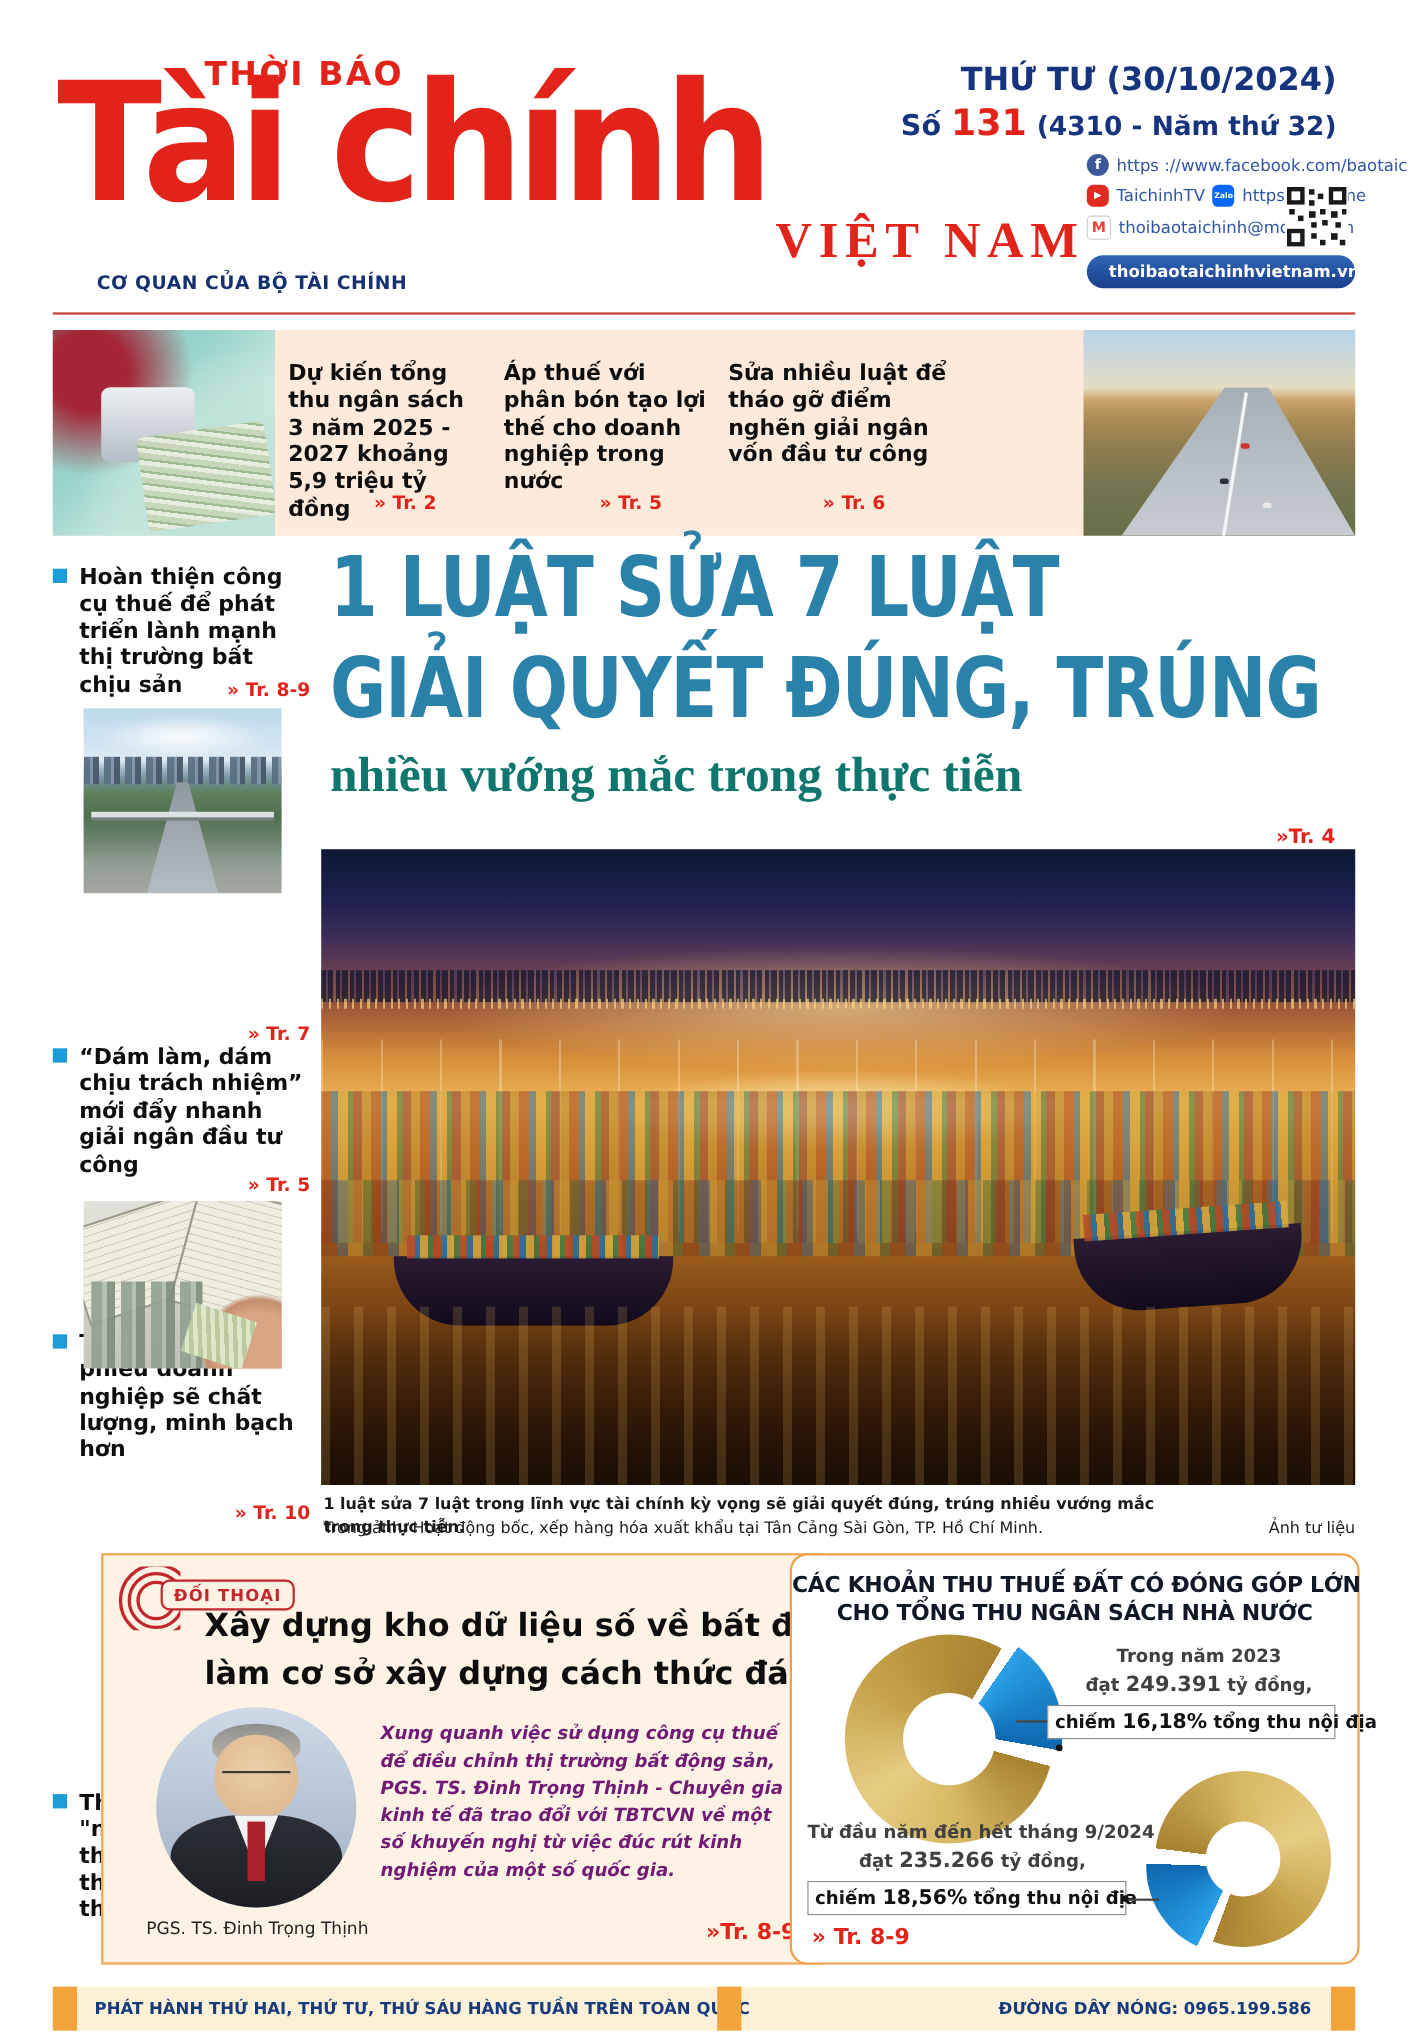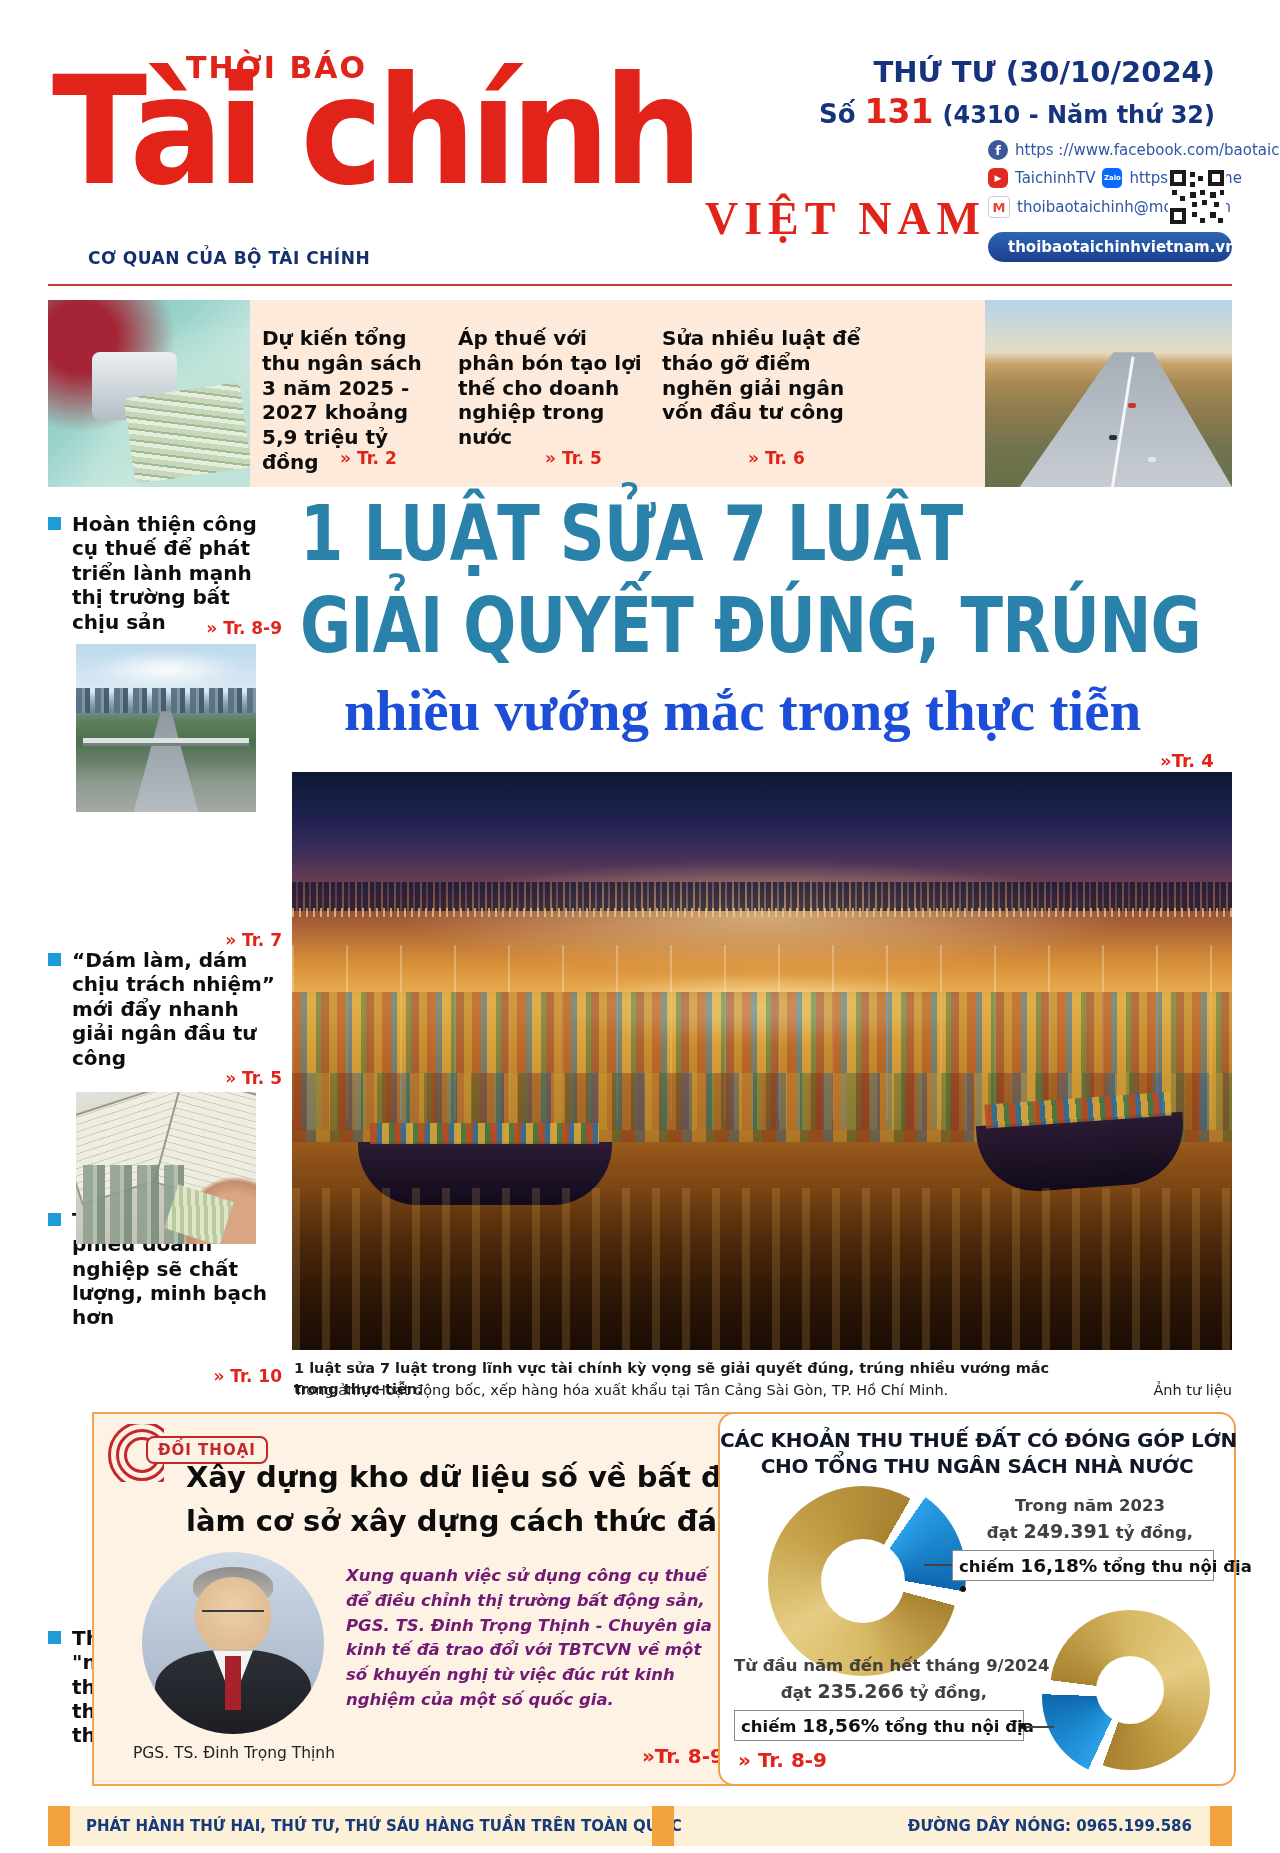--- a/index.html
+++ b/index.html
@@ -34,22 +34,22 @@
   .strip{background:var(--peach);}
   .strip-title{font-weight:bold;font-size:20px;line-height:1.24;color:#0d0d0d;}
   .pageref{color:var(--red);font-weight:bold;font-size:17px;}
   
   .side-item{padding-left:24px;position:relative;font-weight:bold;font-size:20px;line-height:1.22;color:#0d0d0d;width:210px;}
   .side-item .bullet{position:absolute;left:0;top:5px;width:13px;height:13px;background:#1e9cd8;}
   .side-ref{width:234px;text-align:right;}
   
   .headline-teal{color:var(--teal);font-weight:bold;font-size:76px;line-height:1;letter-spacing:-1px;
                  transform:scaleX(.82);transform-origin:left top;white-space:nowrap;}
-  .headline-serif{color:#1d4ed8;font-family:"Liberation Serif","DejaVu Serif",serif;font-weight:bold;
-                  font-size:57px;white-space:nowrap;margin-left:44px;}
+  .headline-serif{color:#0f766e;font-family:"Liberation Serif","DejaVu Serif",serif;font-weight:bold;
+                  font-size:45px;white-space:nowrap;}
   .caption{font-size:14.5px;color:#1a1a1a;line-height:1.45;}
   
   .ph{overflow:hidden;position:absolute;}
   .photo-port{background:
     radial-gradient(ellipse 55% 14% at 50% 25%,rgba(255,235,170,.55),transparent 70%),
     linear-gradient(180deg,#0d1834 0%,#1e2150 8%,#3f2e59 14%,#6f4150 20%,#a55e37 26%,#d88f3a 33%,#edb558 40%,#d89434 48%,#b26f24 58%,#8a4f17 68%,#5f330d 80%,#3b1d07 92%,#2a1204 100%);}
   .port-skyline{position:absolute;left:0;right:0;top:19%;height:5%;opacity:.8;background:
     repeating-linear-gradient(90deg,rgba(15,18,44,.9) 0 4px,rgba(45,45,90,.5) 4px 6px,rgba(15,18,44,.9) 6px 11px,rgba(120,90,70,.4) 11px 13px);}
   .port-lights{position:absolute;left:0;right:0;top:23.5%;height:1.6%;opacity:.7;background:
     repeating-linear-gradient(90deg,rgba(255,215,130,.95) 0 2px,transparent 2px 7px);}

